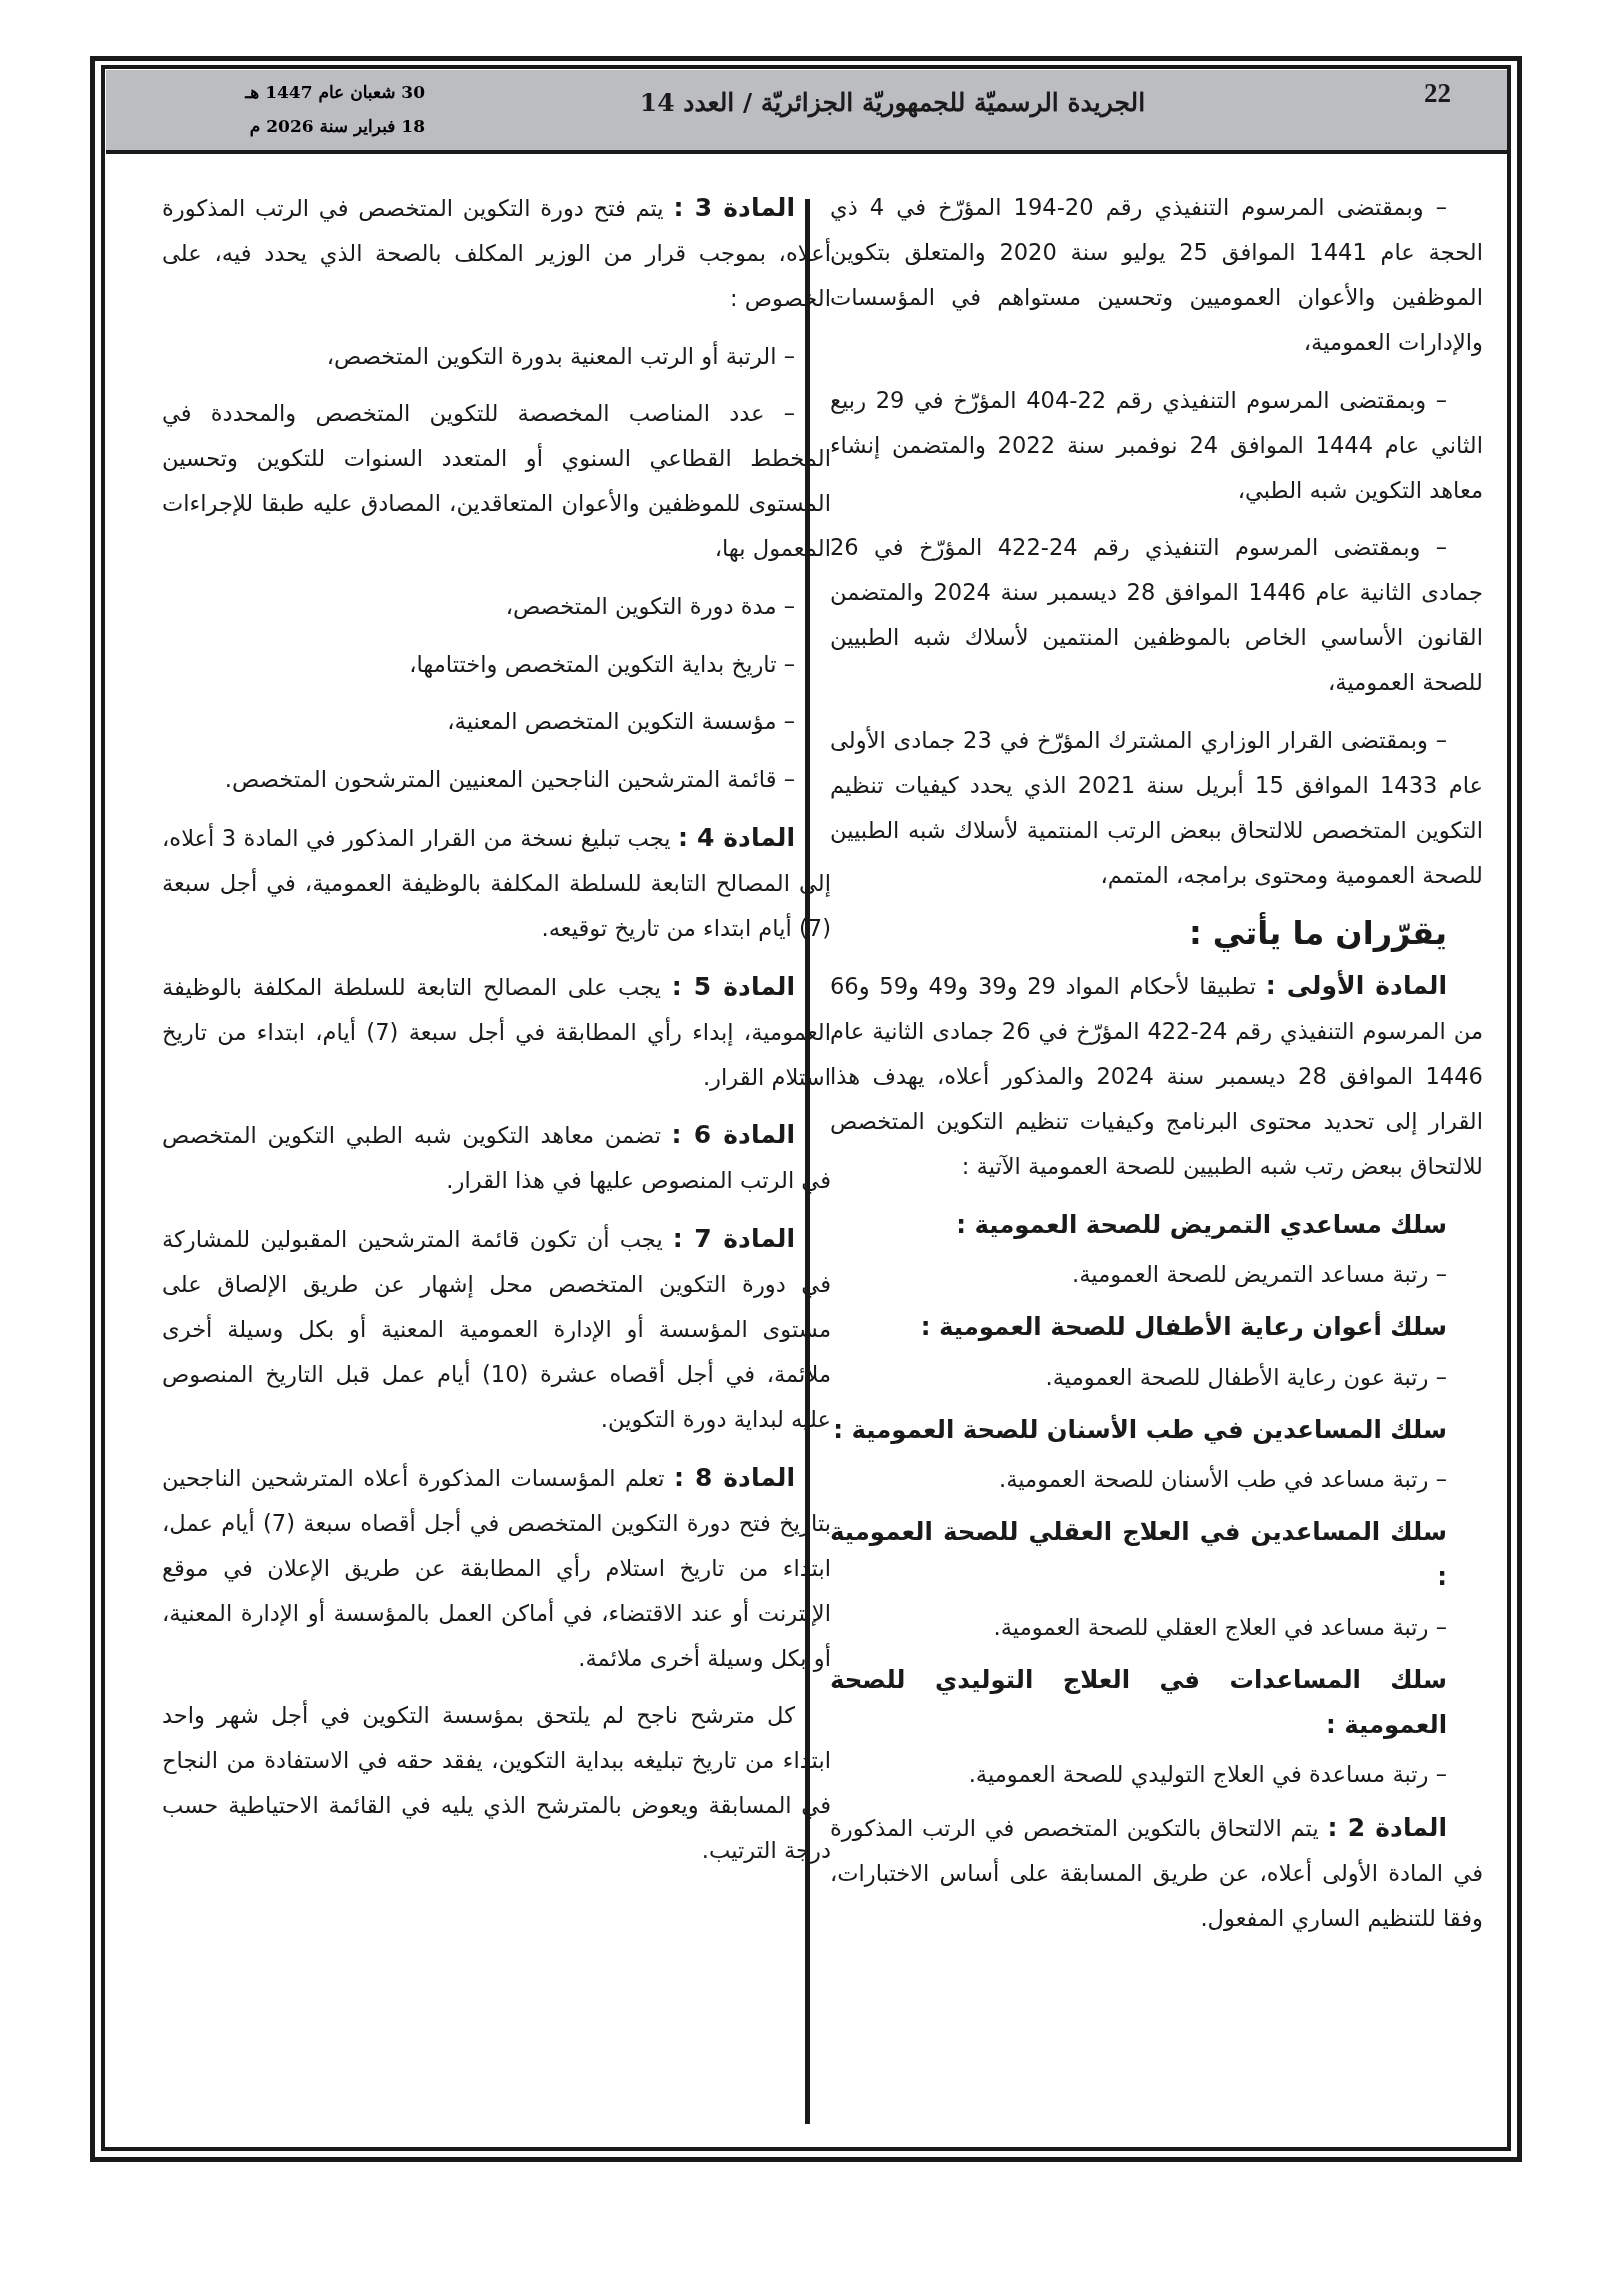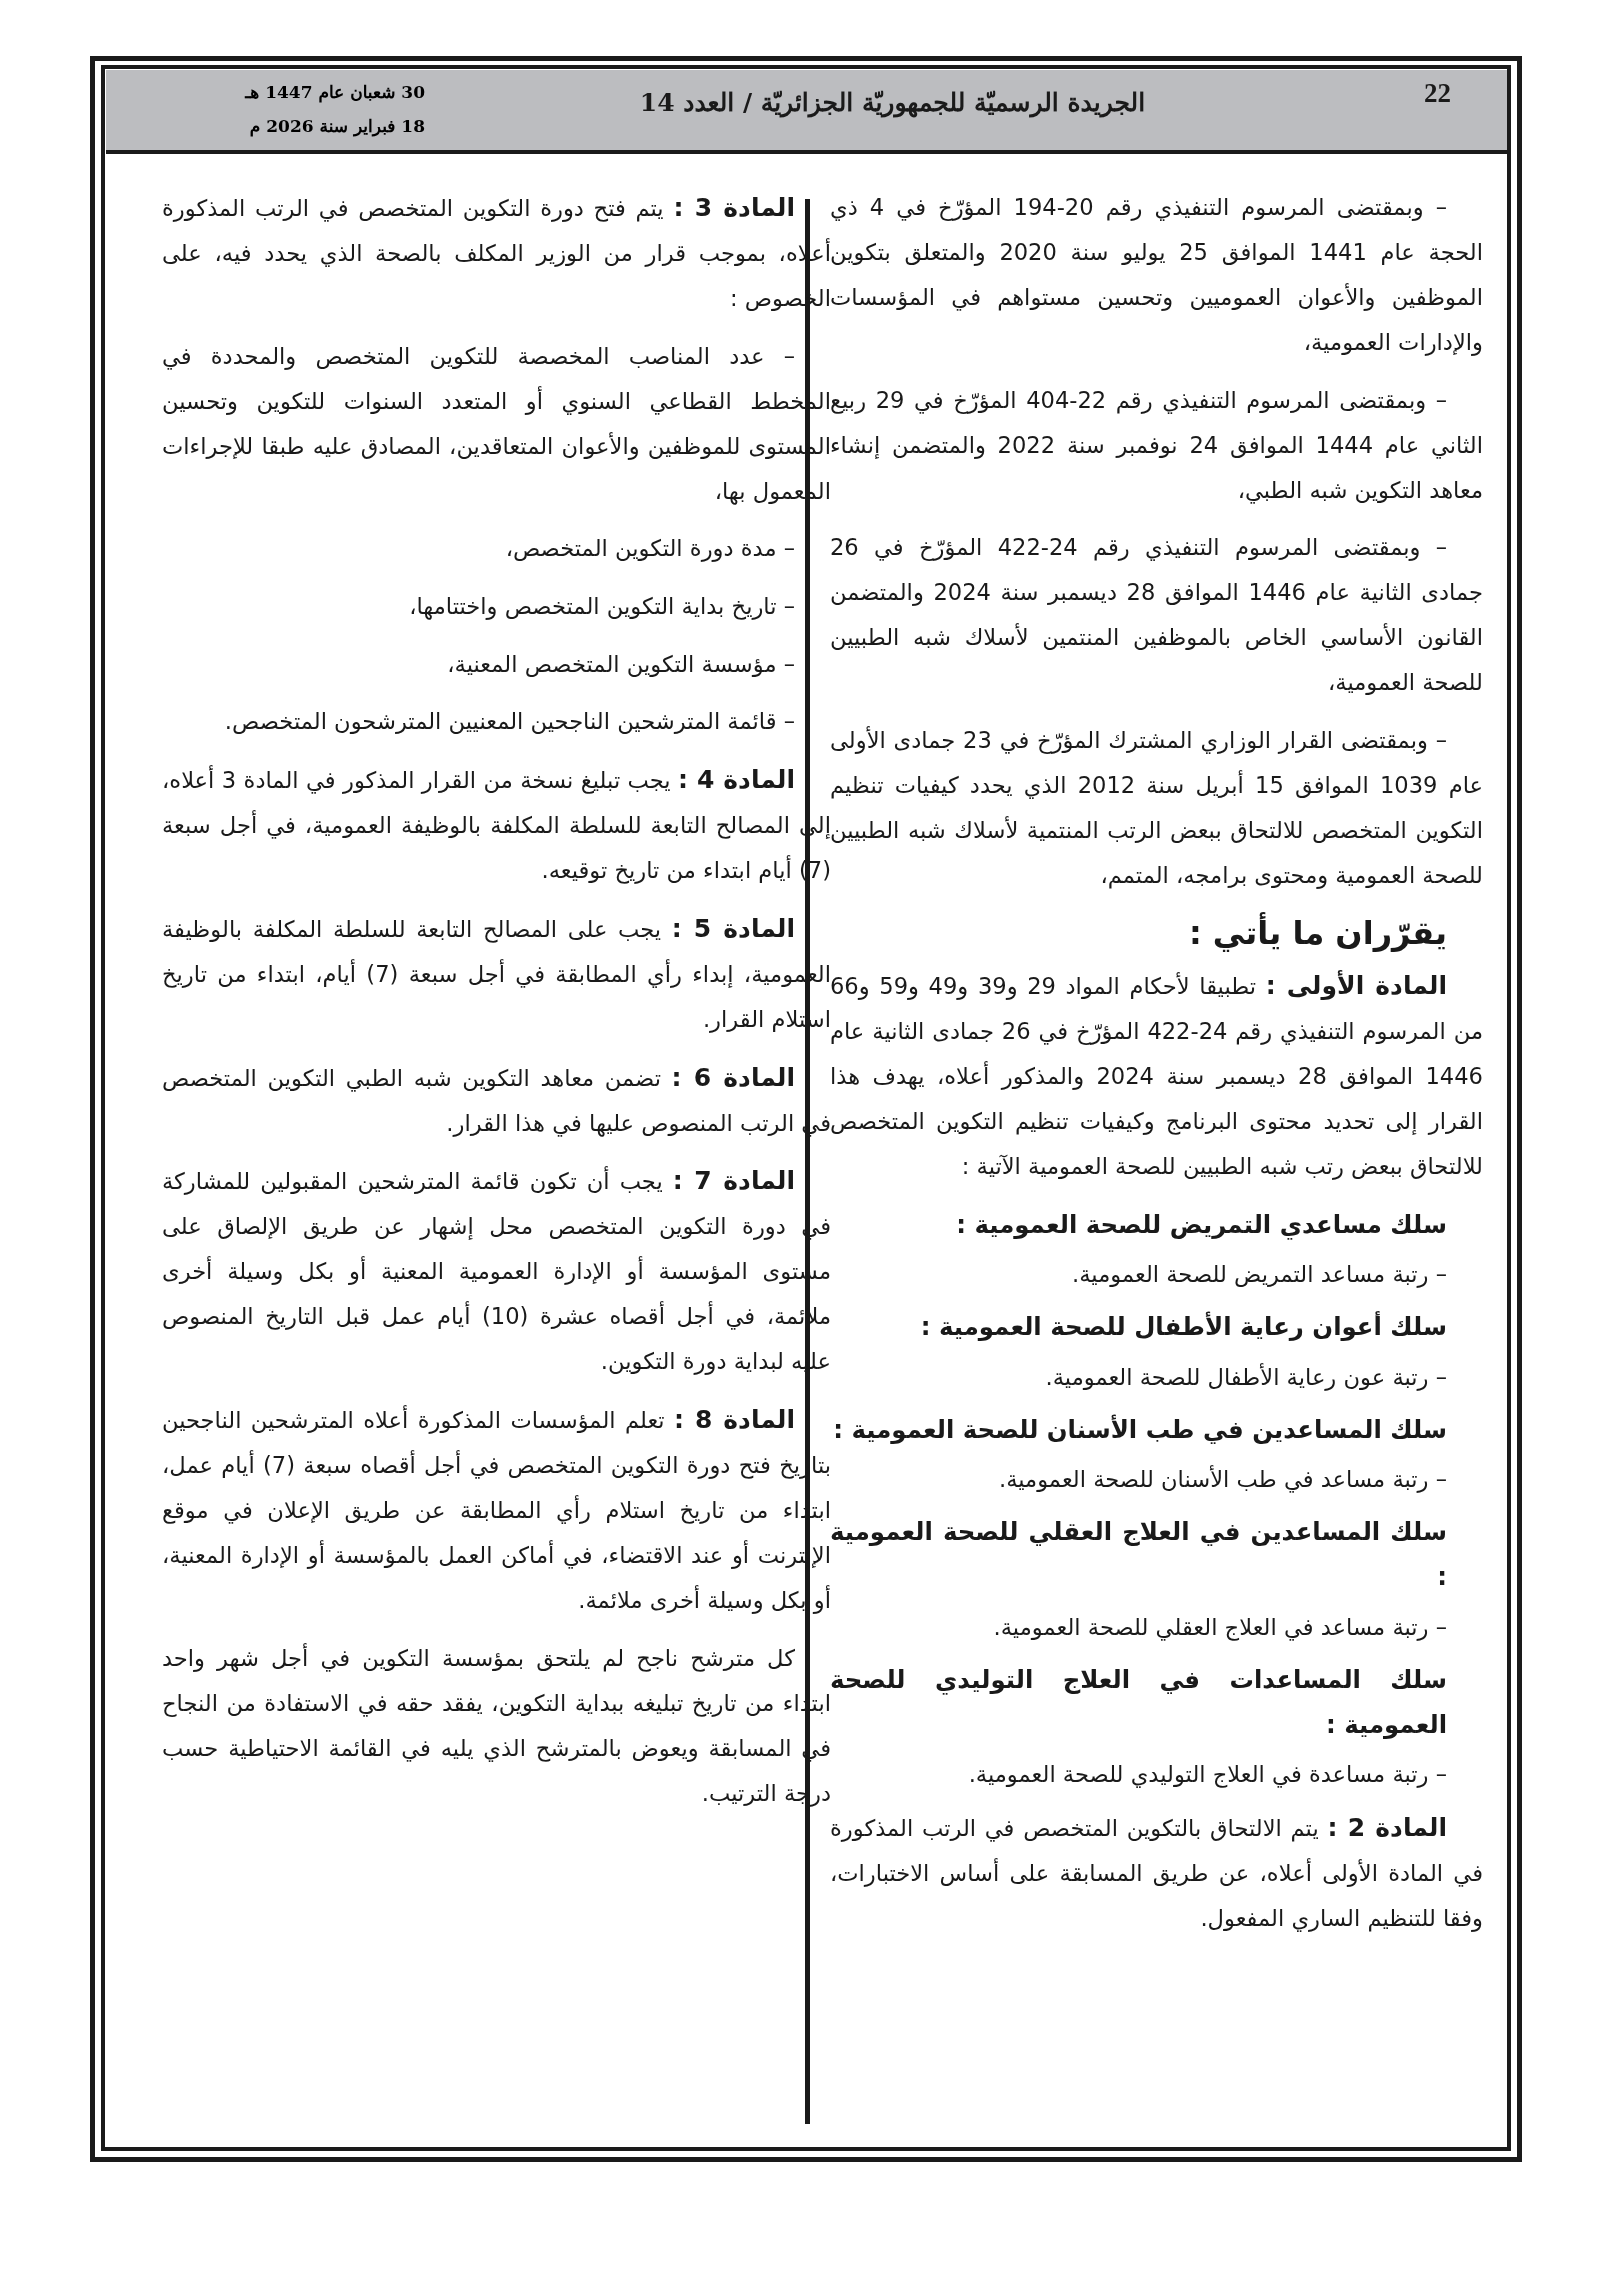--- a/index.html
+++ b/index.html
@@ -44,21 +44,21 @@
     <div>18 فبراير سنة 2026 م</div>
   </div>
 </div>
 
 <div class="col-rule"></div>
 
 <div class="column col-right">
   <p class="para">– وبمقتضى المرسوم التنفيذي رقم 20-194 المؤرّخ في 4 ذي الحجة عام 1441 الموافق 25 يوليو سنة 2020 والمتعلق بتكوين الموظفين والأعوان العموميين وتحسين مستواهم في المؤسسات والإدارات العمومية،</p>
   <p class="para">– وبمقتضى المرسوم التنفيذي رقم 22-404 المؤرّخ في 29 ربيع الثاني عام 1444 الموافق 24 نوفمبر سنة 2022 والمتضمن إنشاء معاهد التكوين شبه الطبي،</p>
   <p class="para">– وبمقتضى المرسوم التنفيذي رقم 24-422 المؤرّخ في 26 جمادى الثانية عام 1446 الموافق 28 ديسمبر سنة 2024 والمتضمن القانون الأساسي الخاص بالموظفين المنتمين لأسلاك شبه الطبيين للصحة العمومية،</p>
-  <p class="para">– وبمقتضى القرار الوزاري المشترك المؤرّخ في 23 جمادى الأولى عام 1039 الموافق 15 أبريل سنة 2012 الذي يحدد كيفيات تنظيم التكوين المتخصص للالتحاق ببعض الرتب المنتمية لأسلاك شبه الطبيين للصحة العمومية ومحتوى برامجه، المتمم،</p>
+  <p class="para">– وبمقتضى القرار الوزاري المشترك المؤرّخ في 23 جمادى الأولى عام 1433 الموافق 15 أبريل سنة 2021 الذي يحدد كيفيات تنظيم التكوين المتخصص للالتحاق ببعض الرتب المنتمية لأسلاك شبه الطبيين للصحة العمومية ومحتوى برامجه، المتمم،</p>
 
   <div class="decide">يقرّران ما يأتي :</div>
 
   <p class="para"><span class="art-label">المادة الأولى :</span><span> تطبيقا لأحكام المواد 29 و39 و49 و59 و66 من المرسوم التنفيذي رقم 24-422 المؤرّخ في 26 جمادى الثانية عام 1446 الموافق 28 ديسمبر سنة 2024 والمذكور أعلاه، يهدف هذا القرار إلى تحديد محتوى البرنامج وكيفيات تنظيم التكوين المتخصص للالتحاق ببعض رتب شبه الطبيين للصحة العمومية الآتية :</span></p>
 
   <div class="corps">سلك مساعدي التمريض للصحة العمومية :</div>
   <div class="rank">– رتبة مساعد التمريض للصحة العمومية.</div>
   <div class="corps">سلك أعوان رعاية الأطفال للصحة العمومية :</div>
   <div class="rank">– رتبة عون رعاية الأطفال للصحة العمومية.</div>
   <div class="corps">سلك المساعدين في طب الأسنان للصحة العمومية :</div>
@@ -66,20 +66,21 @@
   <div class="corps">سلك المساعدين في العلاج العقلي للصحة العمومية :</div>
   <div class="rank">– رتبة مساعد في العلاج العقلي للصحة العمومية.</div>
   <div class="corps">سلك المساعدات في العلاج التوليدي للصحة العمومية :</div>
   <div class="rank">– رتبة مساعدة في العلاج التوليدي للصحة العمومية.</div>
 
   <p class="para"><span class="art-label">المادة 2 :</span><span> يتم الالتحاق بالتكوين المتخصص في الرتب المذكورة في المادة الأولى أعلاه، عن طريق المسابقة على أساس الاختبارات، وفقا للتنظيم الساري المفعول.</span></p>
 </div>
 
 <div class="column col-left">
   <p class="para"><span class="art-label">المادة 3 :</span><span> يتم فتح دورة التكوين المتخصص في الرتب المذكورة أعلاه، بموجب قرار من الوزير المكلف بالصحة الذي يحدد فيه، على الخصوص :</span></p>
+  <p class="bullet">– الرتبة أو الرتب المعنية بدورة التكوين المتخصص،</p>
   <p class="bullet">– عدد المناصب المخصصة للتكوين المتخصص والمحددة في المخطط القطاعي السنوي أو المتعدد السنوات للتكوين وتحسين المستوى للموظفين والأعوان المتعاقدين، المصادق عليه طبقا للإجراءات المعمول بها،</p>
   <p class="bullet">– مدة دورة التكوين المتخصص،</p>
   <p class="bullet">– تاريخ بداية التكوين المتخصص واختتامها،</p>
   <p class="bullet">– مؤسسة التكوين المتخصص المعنية،</p>
   <p class="bullet">– قائمة المترشحين الناجحين المعنيين المترشحون المتخصص.</p>
 
   <p class="para"><span class="art-label">المادة 4 :</span><span> يجب تبليغ نسخة من القرار المذكور في المادة 3 أعلاه، إلى المصالح التابعة للسلطة المكلفة بالوظيفة العمومية، في أجل سبعة (7) أيام ابتداء من تاريخ توقيعه.</span></p>
   <p class="para"><span class="art-label">المادة 5 :</span><span> يجب على المصالح التابعة للسلطة المكلفة بالوظيفة العمومية، إبداء رأي المطابقة في أجل سبعة (7) أيام، ابتداء من تاريخ استلام القرار.</span></p>
   <p class="para"><span class="art-label">المادة 6 :</span><span> تضمن معاهد التكوين شبه الطبي التكوين المتخصص في الرتب المنصوص عليها في هذا القرار.</span></p>
   <p class="para"><span class="art-label">المادة 7 :</span><span> يجب أن تكون قائمة المترشحين المقبولين للمشاركة في دورة التكوين المتخصص محل إشهار عن طريق الإلصاق على مستوى المؤسسة أو الإدارة العمومية المعنية أو بكل وسيلة أخرى ملائمة، في أجل أقصاه عشرة (10) أيام عمل قبل التاريخ المنصوص عليه لبداية دورة التكوين.</span></p>

